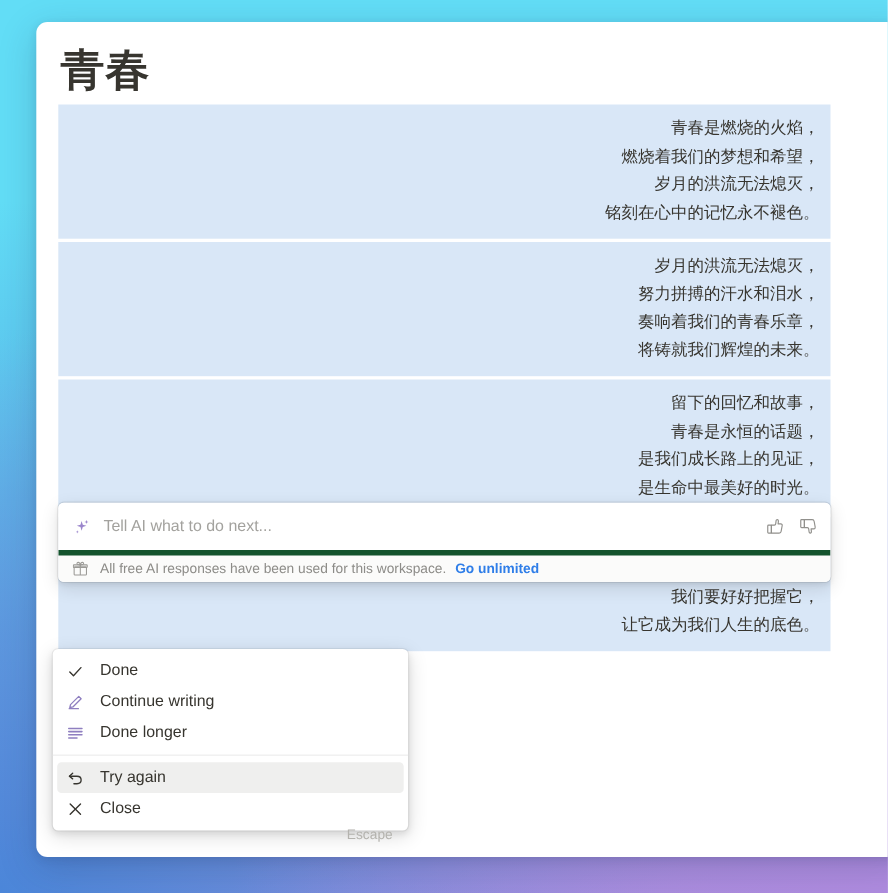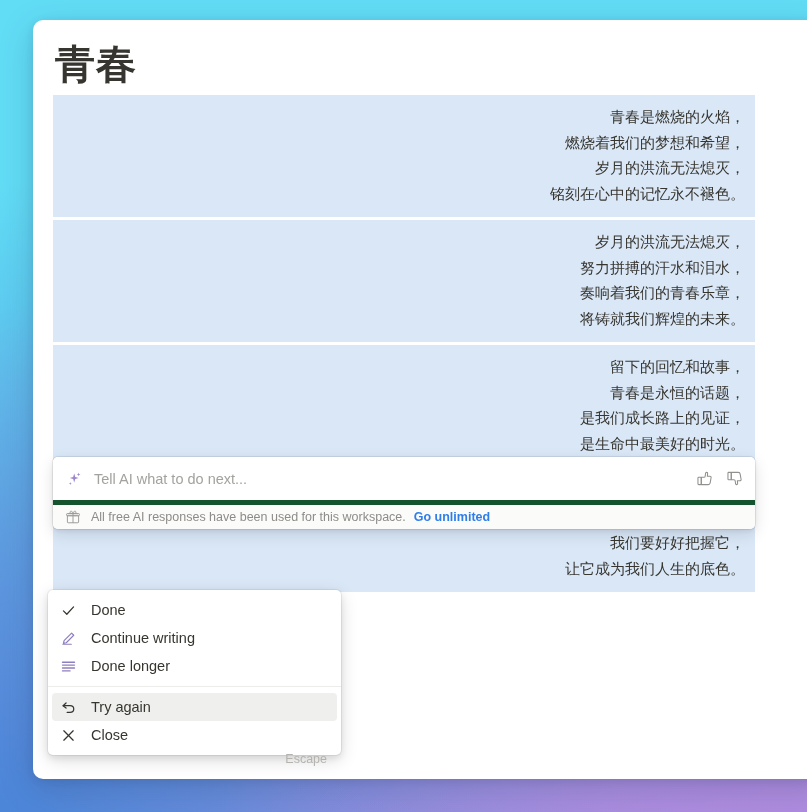--- a/index.html
+++ b/index.html
@@ -147,21 +147,21 @@
     margin-left: 8px;
     cursor: pointer;
     text-decoration: none;
   }
 
   
   .ai-menu {
     position: absolute;
     left: 48px;
     top: 590px;
-    width: 293px;
+    width: 323px;
     background: #ffffff;
     border-radius: 5px;
     box-shadow: 0 0 0 1px rgba(15,15,15,0.06), 0 5px 18px rgba(15,15,15,0.14), 0 3px 7px rgba(15,15,15,0.09);
     padding: 6px 0 6px 0;
     z-index: 20;
   }
 
   .menu-item {
     display: flex;
     align-items: center;

